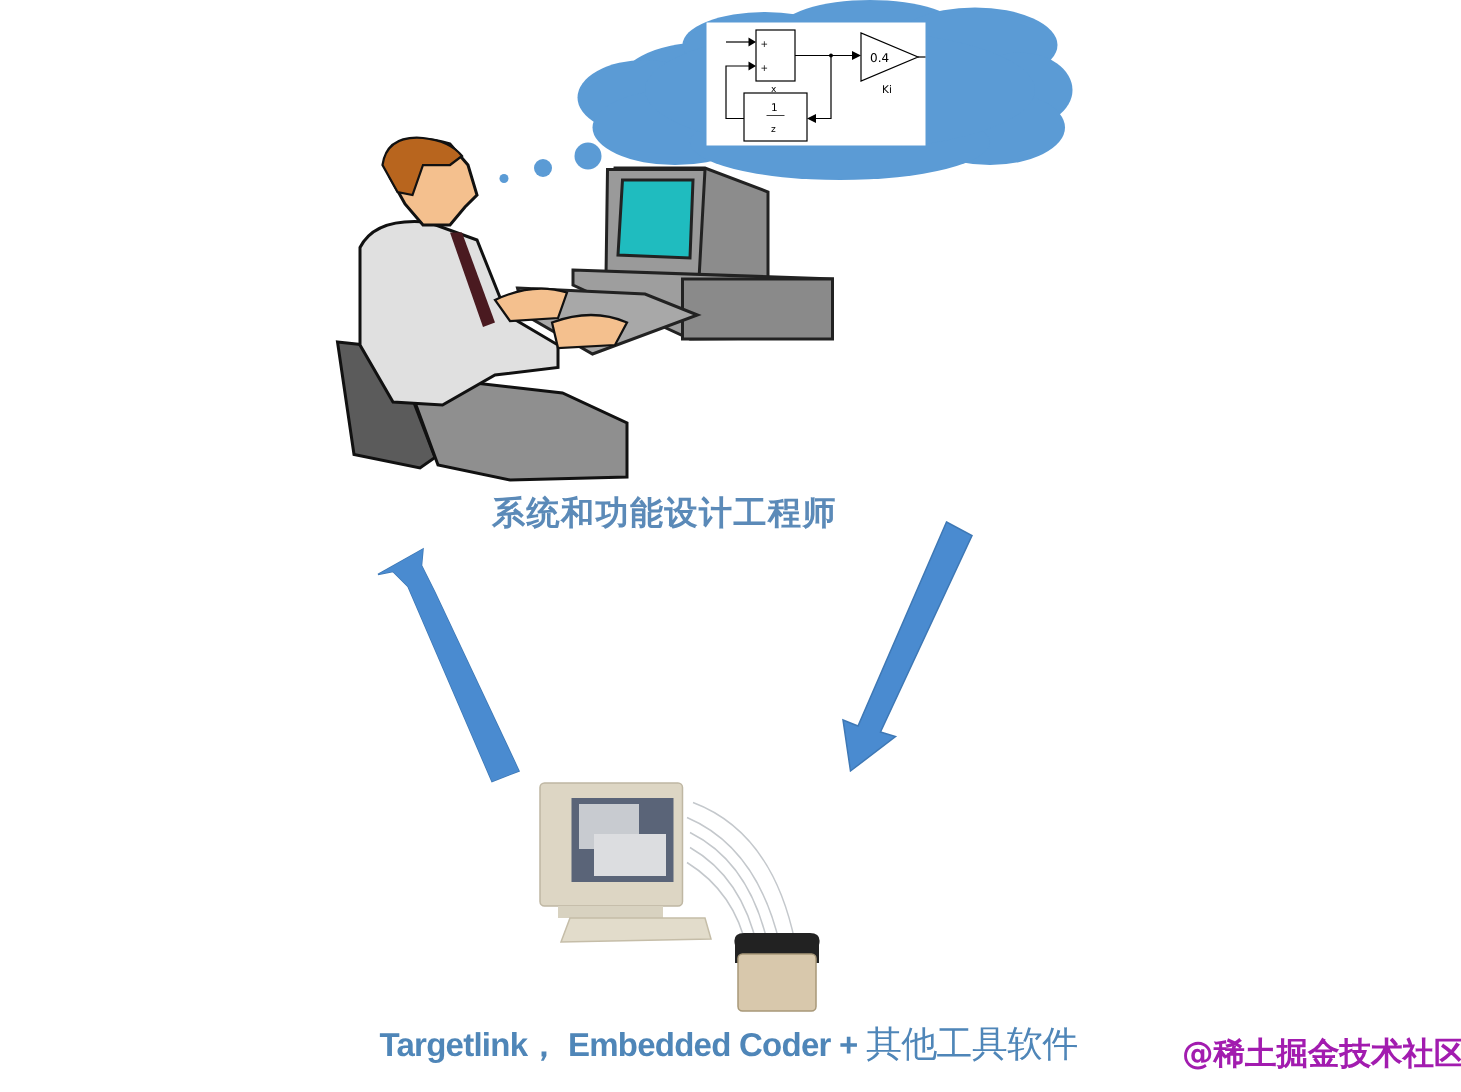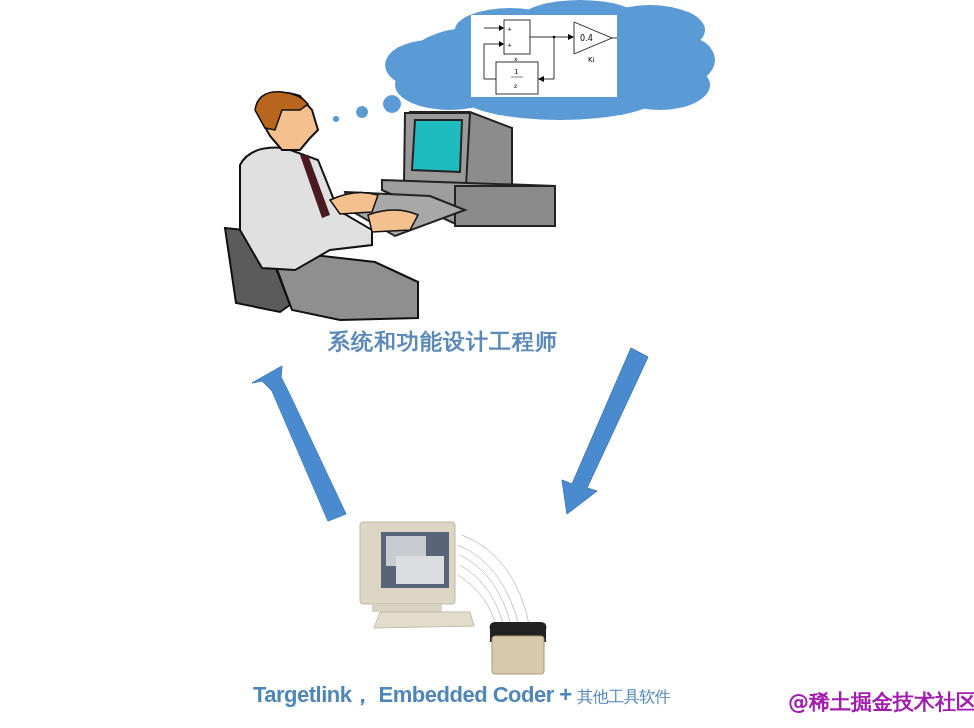--- a/index.html
+++ b/index.html
@@ -1,20 +1,20 @@
 <!DOCTYPE html>
 <html><head>
 <meta charset="utf-8">
 <style>
   html,body{margin:0;padding:0;background:#ffffff;}
   body{width:974px;height:728px;position:relative;overflow:hidden;font-family:"DejaVu Serif",serif;}
   .abs{position:absolute;font-weight:bold;}
   .label-top{left:328px;top:327px;font-family:"DejaVu Serif",serif;font-size:22px;color:#5b8ab8;letter-spacing:1px;white-space:nowrap;}
   .label-bottom{left:253px;top:680px;font-family:"Liberation Sans",sans-serif;font-size:22px;color:#4f86b8;font-weight:bold;white-space:nowrap;letter-spacing:-0.5px;}
-  .label-bottom .cjk{font-family:"DejaVu Serif",serif;font-weight:normal;font-size:16px;}
+  .label-bottom .cjk{font-family:"DejaVu Serif",serif;font-weight:normal;font-size:24px;}
   .watermark{left:788px;top:688px;font-family:"DejaVu Sans",sans-serif;font-size:21px;color:#a21caf;white-space:nowrap;}
   svg{position:absolute;left:0;top:0;}
 </style>
 </head>
 <body>
 
 <svg width="974" height="728" viewBox="0 0 974 728">
 
   <g fill="#5b9bd5">
     <ellipse cx="470" cy="60" rx="60" ry="32"></ellipse>

